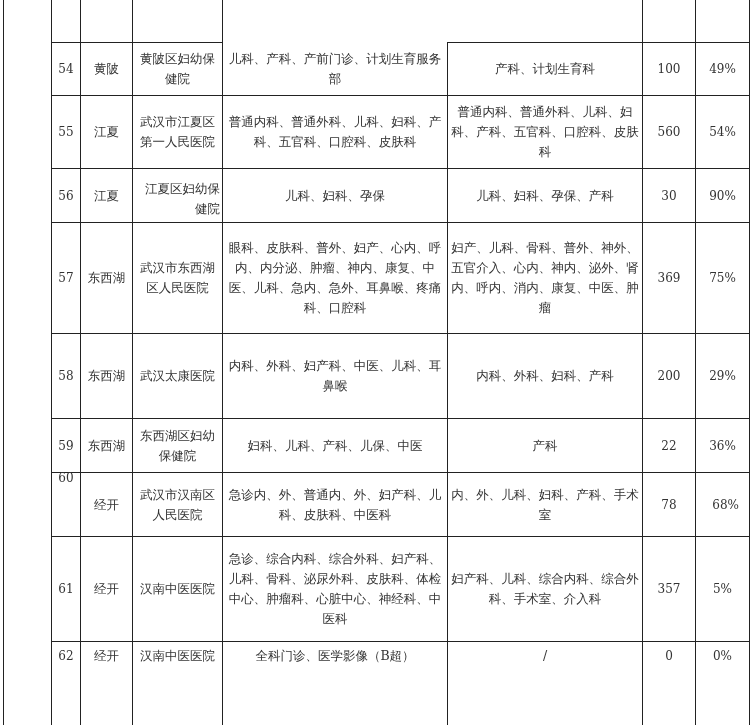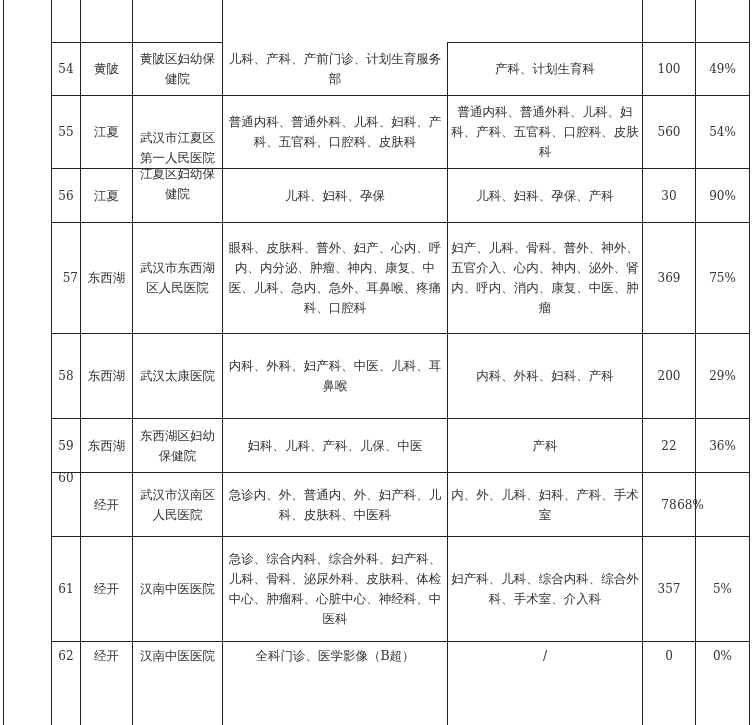--- a/index.html
+++ b/index.html
@@ -59,57 +59,57 @@
     </div>
     <div class="cell num" style="left: 696px; top: 43px; width: 53px; height: 52px;">
       <span>49%</span>
     </div>
     <div class="cell num" style="left: 52px; top: 96px; width: 28px; height: 72px;">
       <span>55</span>
     </div>
     <div class="cell" style="left: 81px; top: 96px; width: 51px; height: 72px;">
       <span>江夏</span>
     </div>
-    <div class="cell" style="left: 133px; top: 96px; width: 89px; height: 72px; align-items: flex-end;">
+    <div class="cell" style="left: 133px; top: 96px; width: 89px; height: 72px;">
       <span>武汉市江夏区第一人民医院</span>
     </div>
     <div class="cell" style="left: 223px; top: 96px; width: 224px; height: 72px;">
       <span>普通内科、普通外科、儿科、妇科、产科、五官科、口腔科、皮肤科</span>
     </div>
     <div class="cell" style="left: 448px; top: 96px; width: 194px; height: 72px;">
       <span>普通内科、普通外科、儿科、妇科、产科、五官科、口腔科、皮肤科</span>
     </div>
     <div class="cell num" style="left: 643px; top: 96px; width: 52px; height: 72px; text-align: right;">
       <span>560</span>
     </div>
     <div class="cell num" style="left: 696px; top: 96px; width: 53px; height: 72px;">
       <span>54%</span>
     </div>
     <div class="cell num" style="left: 52px; top: 169px; width: 28px; height: 53px;">
       <span>56</span>
     </div>
     <div class="cell" style="left: 81px; top: 169px; width: 51px; height: 53px;">
       <span>江夏</span>
     </div>
-    <div class="cell" style="left: 133px; top: 157px; width: 89px; height: 53px;">
+    <div class="cell" style="left: 133px; top: 172px; width: 89px; height: 53px; text-align: right;">
       <span>江夏区妇幼保健院</span>
     </div>
     <div class="cell" style="left: 223px; top: 169px; width: 224px; height: 53px;">
       <span>儿科、妇科、孕保</span>
     </div>
     <div class="cell" style="left: 448px; top: 169px; width: 194px; height: 53px;">
       <span>儿科、妇科、孕保、产科</span>
     </div>
     <div class="cell num" style="left: 643px; top: 169px; width: 52px; height: 53px;">
       <span>30</span>
     </div>
     <div class="cell num" style="left: 696px; top: 169px; width: 53px; height: 53px;">
       <span>90%</span>
     </div>
-    <div class="cell num" style="left: 52px; top: 223px; width: 28px; height: 110px; justify-content: flex-end;">
+    <div class="cell num" style="left: 52px; top: 223px; width: 28px; height: 110px;">
       <span>57</span>
     </div>
     <div class="cell" style="left: 81px; top: 223px; width: 51px; height: 110px;">
       <span>东西湖</span>
     </div>
     <div class="cell" style="left: 133px; top: 223px; width: 89px; height: 110px;">
       <span>武汉市东西湖区人民医院</span>
     </div>
     <div class="cell" style="left: 223px; top: 223px; width: 224px; height: 110px;">
       <span>眼科、皮肤科、普外、妇产、心内、呼内、内分泌、肿瘤、神内、康复、中医、儿科、急内、急外、耳鼻喉、疼痛科、口腔科</span>
@@ -176,21 +176,21 @@
     </div>
     <div class="cell" style="left: 223px; top: 473px; width: 224px; height: 63px;">
       <span>急诊内、外、普通内、外、妇产科、儿科、皮肤科、中医科</span>
     </div>
     <div class="cell" style="left: 448px; top: 473px; width: 194px; height: 63px;">
       <span>内、外、儿科、妇科、产科、手术室</span>
     </div>
     <div class="cell num" style="left: 643px; top: 473px; width: 52px; height: 63px;">
       <span>78</span>
     </div>
-    <div class="cell num" style="left: 664px; top: 473px; width: 53px; height: 63px;">
+    <div class="cell num" style="left: 688px; top: 473px; width: 53px; height: 63px; justify-content: flex-end;">
       <span>68%</span>
     </div>
     <div class="cell num" style="left: 52px; top: 537px; width: 28px; height: 104px;">
       <span>61</span>
     </div>
     <div class="cell" style="left: 81px; top: 537px; width: 51px; height: 104px;">
       <span>经开</span>
     </div>
     <div class="cell" style="left: 133px; top: 537px; width: 89px; height: 104px;">
       <span>汉南中医医院</span>

